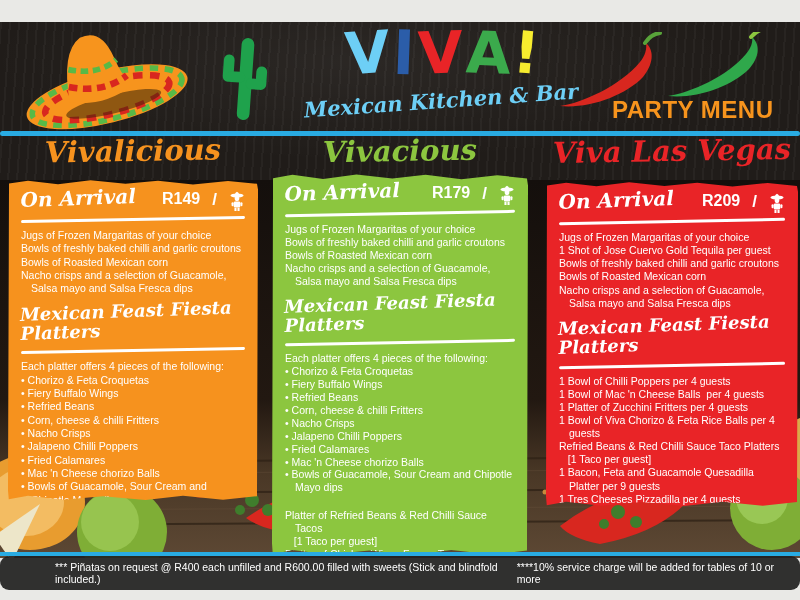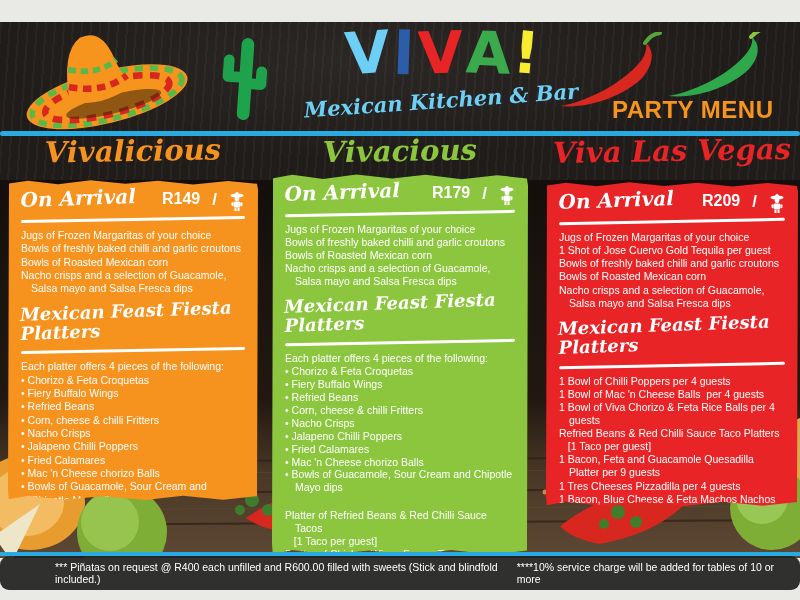--- a/index.html
+++ b/index.html
@@ -326,20 +326,21 @@
       <div class="line">Bowls of freshly baked chilli and garlic croutons</div>
       <div class="line">Bowls of Roasted Mexican corn</div>
       <div class="line">Nacho crisps and a selection of Guacamole, Salsa mayo and Salsa Fresca dips</div>
     </div>
   <div class="section">
     <div class="script platters">Mexican Feast Fiesta Platters</div>
     <div class="divider"></div>
     <div>
         <div class="line">1 Bowl of Chilli Poppers per 4 guests</div>
         <div class="line">1 Bowl of Mac 'n Cheese Balls  per 4 guests</div>
+        <div class="line">1 Platter of Zucchini Fritters per 4 guests</div>
         <div class="line">1 Bowl of Viva Chorizo &amp; Feta Rice Balls per 4 guests</div>
         <div class="line">Refried Beans &amp; Red Chilli Sauce Taco Platters</div>
         <div class="line">   [1 Taco per guest]</div>
         <div class="line">1 Bacon, Feta and Guacamole Quesadilla Platter per 9 guests</div>
         <div class="line">1 Tres Cheeses Pizzadilla per 4 guests</div>
         <div class="line">1 Bacon, Blue Cheese &amp; Feta Machos Nachos Platter per 4 guests</div>
       </div>
   </div>
 </div>
 

